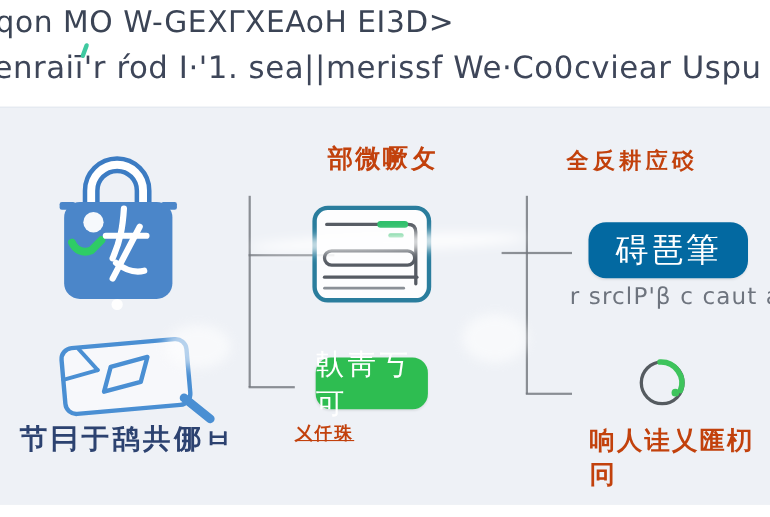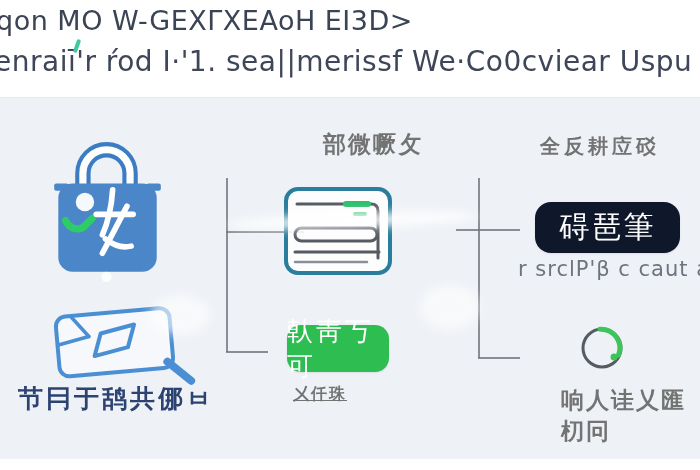--- a/index.html
+++ b/index.html
@@ -16,34 +16,34 @@
   .h2{left:-6px;top:45px;font-size:28px;letter-spacing:.5px;color:#3e4659;white-space:nowrap;}
   .accent{left:75px;top:39px;width:4px;height:14px;background:#3fc9a0;border-radius:2px;transform:rotate(20deg);}
 
   
   .panel{left:0;top:97px;width:700px;height:361px;background:#eef1f6;border-top:1px solid #e3e8ef;}
 
   
   .line{background:#70757c;opacity:.8;}
 
   
-  .lbl{color:#737373;font-weight:600;margin-left:25px;}
+  .lbl{color:#c2410c;font-weight:600;}
   .mid-top{left:278px;top:129px;width:140px;text-align:center;font-size:23px;letter-spacing:2px;}
   .right-top{left:515px;top:133px;width:170px;text-align:left;font-size:20px;letter-spacing:4px;}
   .left-bot{left:6px;top:382px;font-size:25px;letter-spacing:3px;color:#2c4270;font-weight:700;margin-left:12px;}
   .mid-bot{left:268px;top:384px;font-size:16px;letter-spacing:2px;text-decoration:underline;}
   .right-bot{left:536px;top:385px;font-size:23px;letter-spacing:2px;}
   .sub{left:518px;top:257px;font-size:21px;color:#6e747e;white-space:nowrap;letter-spacing:1px;}
 
   
   .btn{display:flex;align-items:center;justify-content:center;color:#ffffff;
        box-shadow:0 1px 2px rgba(0,0,0,.08);}
   .btn-mid{left:287px;top:325px;width:102px;height:47px;border-radius:14px;background:#2ebd51;
            font-size:26px;letter-spacing:3px;}
-  .btn-right{left:535px;top:202px;width:145px;height:51px;border-radius:16px;background:#0f172a;
+  .btn-right{left:535px;top:202px;width:145px;height:51px;border-radius:16px;background:#0369a1;
            font-size:30px;letter-spacing:2px;}
 
   
   .swoosh{background:rgba(255,255,255,.85);filter:blur(5px);border-radius:50%;}
 </style>
 </head>
 <body>
 
 <div class="abs h1">qon MO W-GEXΓXEAoH EI3D&gt;</div>
 <div class="abs h2">enraiī'r ŕod I·'1. sea||merissf We·Co0cviear Uspu mjonn| od'ram.</div>

